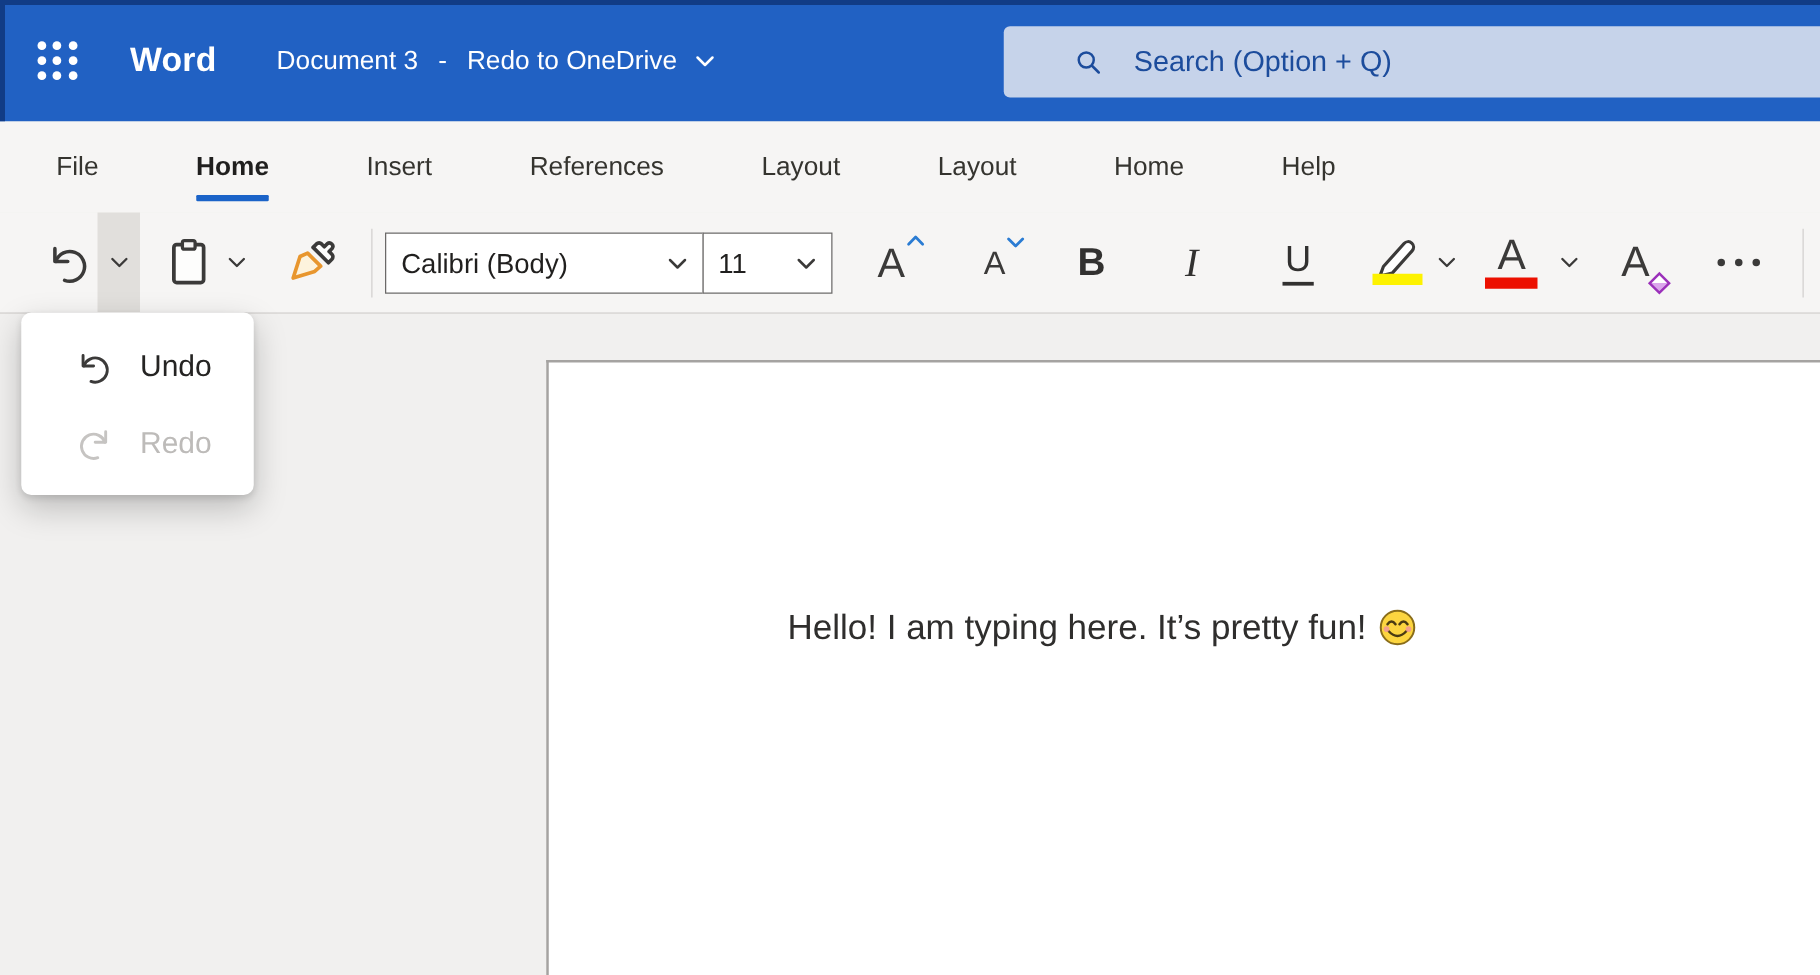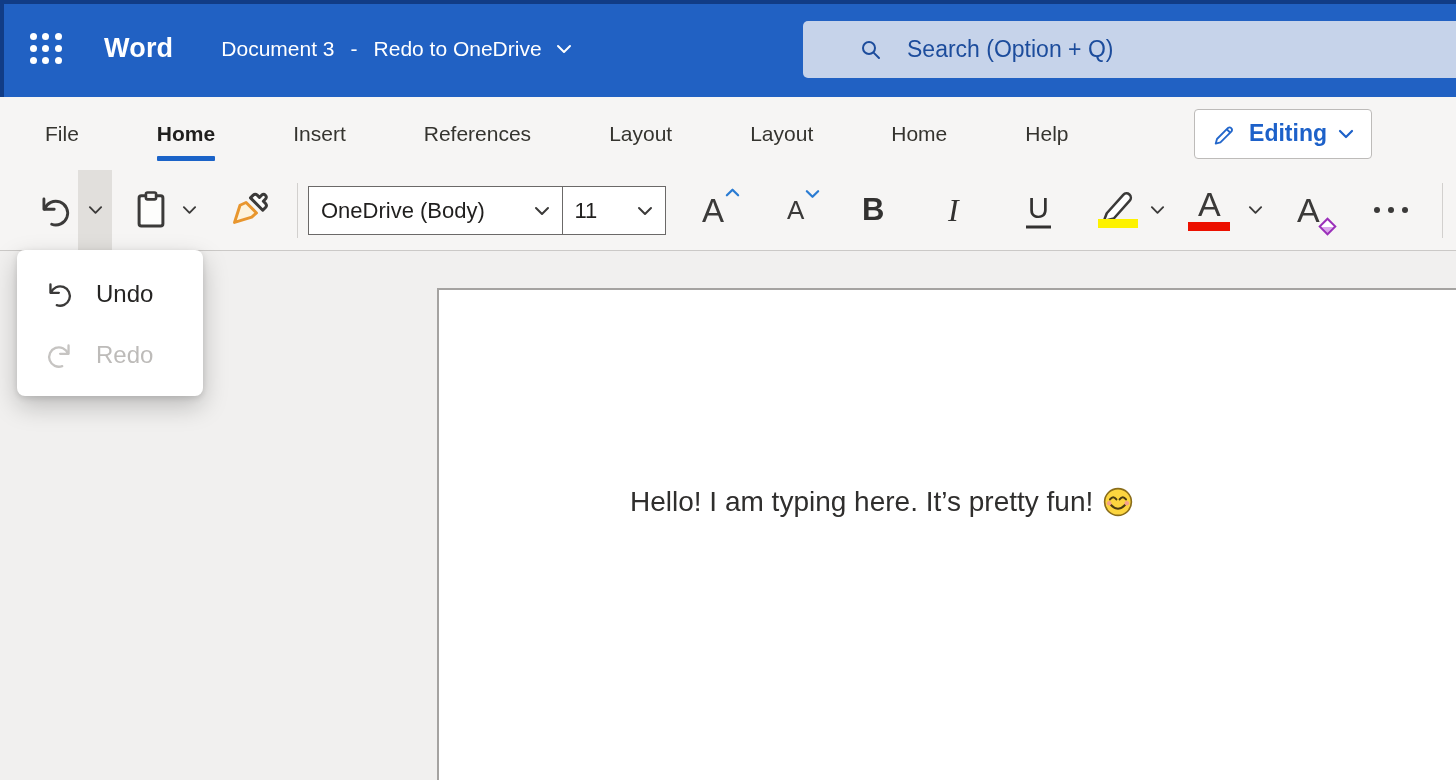--- a/index.html
+++ b/index.html
@@ -55,21 +55,21 @@
     width:40px; height:9px; }
   .dots3 { display:flex; gap:8px; }
   .dots3 i { width:6px; height:6px; border-radius:50%; background:#3b3a39; }
   .diamond { position:absolute; right:-14px; bottom:-6px; width:13px; height:13px;
     border:2.4px solid #9b30ba; transform:rotate(45deg);
     background:linear-gradient(135deg,#ffffff 52%,#dba6ec 52%); }
 
   
   .dropdown { position:absolute; left:17px; top:250px; width:186px; background:#fff;
     border-radius:8px; box-shadow:0 10px 26px rgba(0,0,0,.22), 0 2px 6px rgba(0,0,0,.12);
-    padding:13px 0 11px; z-index:20; }
+    padding:13px 16px 11px; z-index:20; }
   .dd-item { height:61px; display:flex; align-items:center; gap:21px; padding-left:27px;
     cursor:pointer; }
   .dd-item .lbl { font-size:24px; color:#252423; }
   .dd-item.disabled .lbl { color:#bdbbb9; }
 
   
   .canvas { position:relative; height:529px; background:#f1f0ef;padding-left:23px; }
   .page { position:absolute; left:437px; top:37px; right:0; bottom:0; background:#fff;
     border-left:2px solid #a5a3a1; border-top:2px solid #a5a3a1; cursor:text; }
   .doc-line { position:absolute; left:191px; top:196px; display:flex; align-items:center;
@@ -140,32 +140,20 @@
   <div class="tab">
       <span>Layout</span>
     </div>
   <div class="tab">
       <span>Home</span>
     </div>
   <div class="tab">
       <span>Help</span>
     </div>
 
-  <div class="editing-btn">
-    <span style="font-weight:400;">
-      <svg width="26" height="26" viewBox="0 0 24 24">
-          <path d="M4.6 16.6 L14.8 6.4 a2.3 2.3 0 0 1 3.2 3.2 L7.8 19.8 l-4.4 1.1 1.2-4.3z" fill="none" stroke="#2367cb" stroke-width="1.7" stroke-linejoin="round"></path>
-          <line x1="13.6" y1="7.6" x2="16.8" y2="10.8" stroke="#2367cb" stroke-width="1.7"></line>
-        </svg>
-    </span>
-    <span>Editing</span>
-    <svg width="16" height="10" viewBox="0 0 16 10">
-        <polyline points="2,2 8,8 14,2" fill="none" stroke="#1d61c9" stroke-width="2.2" stroke-linecap="round" stroke-linejoin="round"></polyline>
-      </svg>
-  </div>
 </div>
 
 <div class="toolbar">
 
   <div class="t-abs" style="left:36px;">
     <svg width="38" height="38" viewBox="0 0 24 24">
       <path d="M5 5 v6.5 h6.5" fill="none" stroke="#3b3a39" stroke-width="1.8" stroke-linecap="round" stroke-linejoin="round"></path>
       <path d="M5.45 11.4 A7.5 7.5 0 1 1 9.9 21" fill="none" stroke="#3b3a39" stroke-width="1.8" stroke-linecap="round"></path>
     </svg>
   </div>
@@ -190,21 +178,21 @@
   <div class="t-abs" style="left:227px;">
     <svg width="44" height="44" viewBox="0 0 24 24">
       <path d="M10.4 7.9 l5.7 5.7 -2.6 2.3 -9.4 2.9 3-9.4 z" fill="#fdf3dd" stroke="#e8962e" stroke-width="1.6" stroke-linejoin="round"></path>
       <path d="M14.3 3.9 a1.6 1.6 0 0 1 2.2 0 l1.2 1.2 1.3-1.3 a1.5 1.5 0 0 1 2.1 2.1 l-1.3 1.3 1.2 1.2 a1.6 1.6 0 0 1 0 2.2 l-1.5 1.5 -6.7-6.7 z" fill="#fdfdfc" stroke="#3b3a39" stroke-width="1.6" stroke-linejoin="round"></path>
     </svg>
   </div>
 
   <div class="divider" style="left:297px;"></div>
 
   <div class="select" style="left:308px; width:255px;">
-    <span class="val">OneDrive (Body)</span>
+    <span class="val">Calibri (Body)</span>
     <span class="sel-chev">
       <svg width="16" height="10" viewBox="0 0 16 10">
           <polyline points="2,2 8,8 14,2" fill="none" stroke="#3b3a39" stroke-width="2" stroke-linecap="round" stroke-linejoin="round"></polyline>
         </svg>
     </span>
   </div>
   <div class="select" style="left:561.5px; width:104px;">
     <span class="val">11</span>
     <span class="sel-chev">
       <svg width="16" height="10" viewBox="0 0 16 10">

